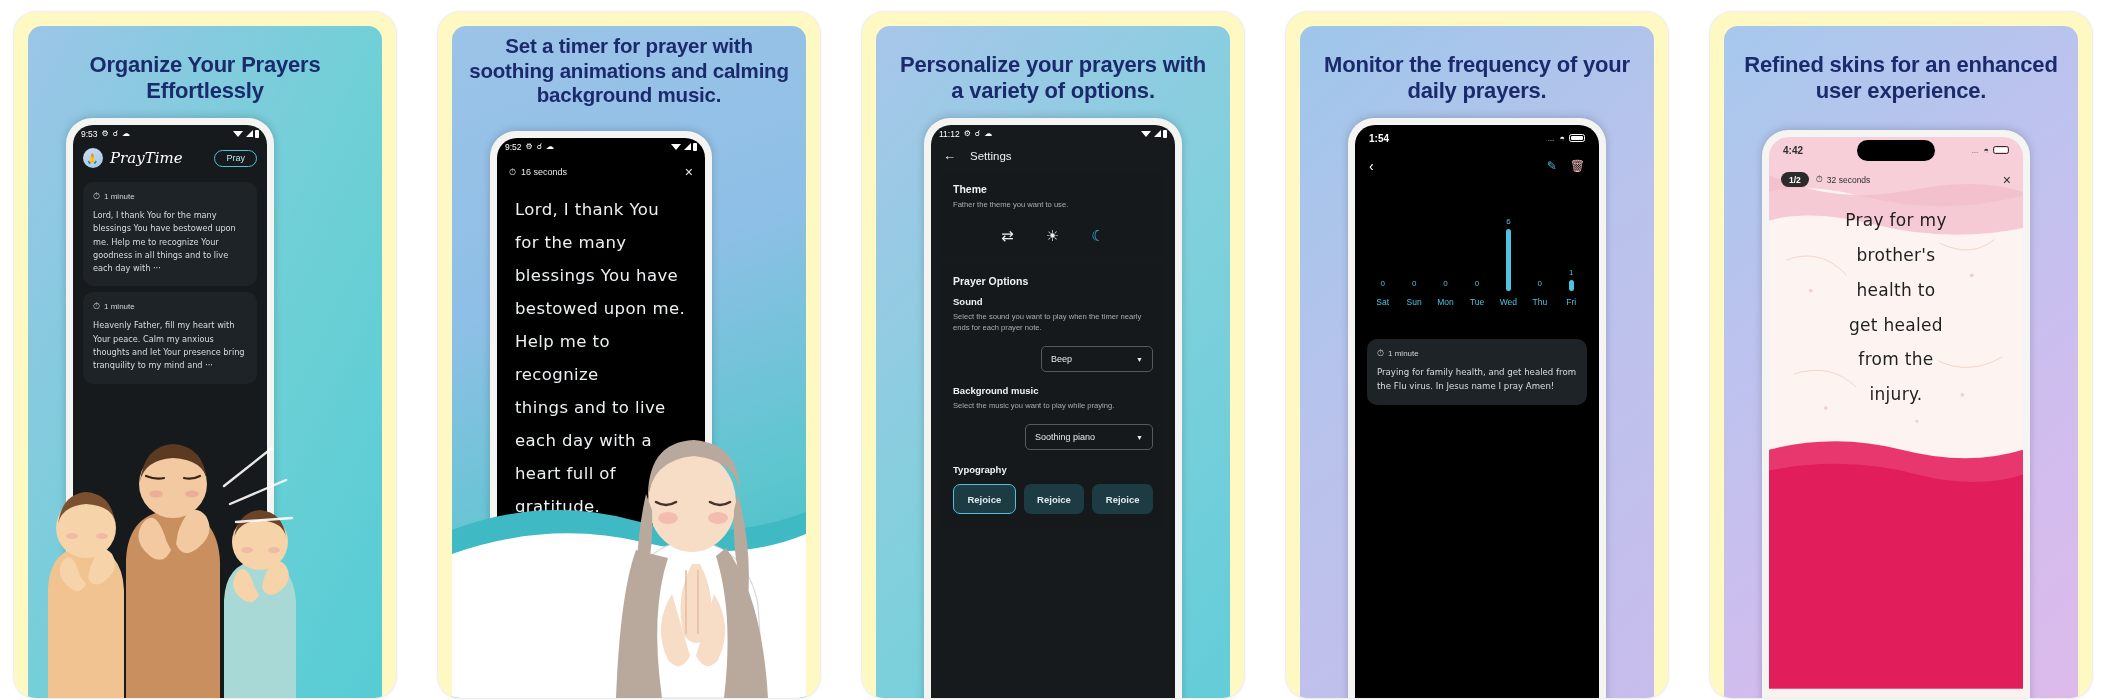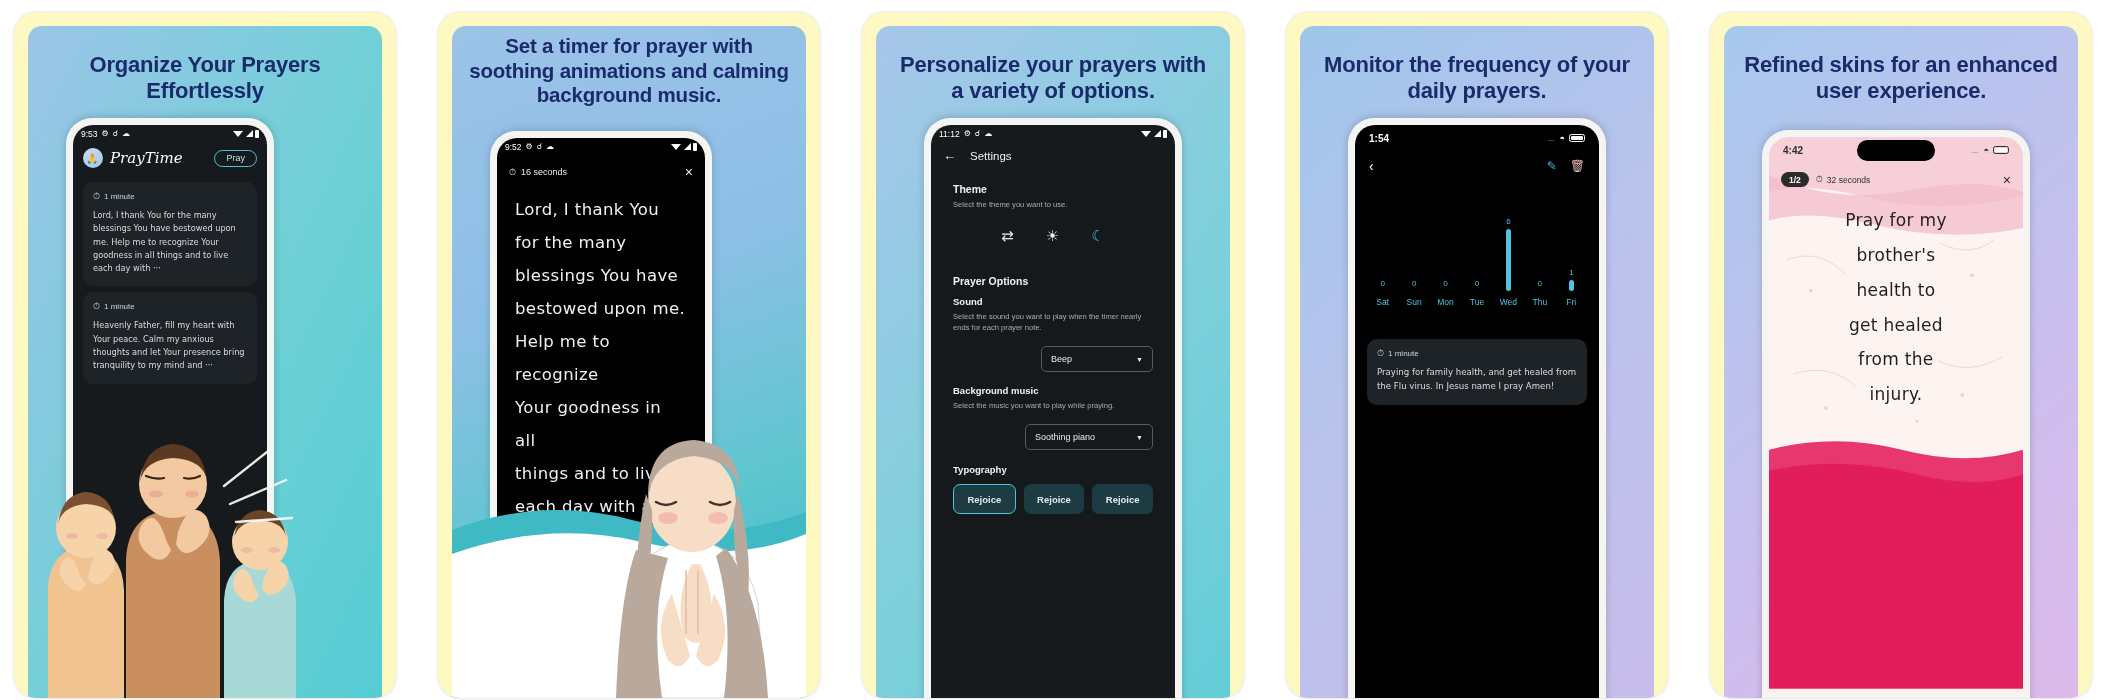--- a/index.html
+++ b/index.html
@@ -312,21 +312,20 @@
             </span>
             <span class="timer-close">×</span>
           </div>
 
           <div class="big-prayer">
             <div>Lord, I thank You</div>
             <div>for the many</div>
             <div>blessings You have</div>
             <div>bestowed upon me.</div>
             <div>Help me to recognize</div>
-            <div>Your goodness in all</div>
             <div>things and to live</div>
             <div>each day with a</div>
             <div>heart full of</div>
             <div>gratitude.</div>
           </div>
         </div>
       </div>
 
       <svg class="wave" viewBox="0 0 354 230" preserveAspectRatio="none">
         <path d="M0 62 Q90 28 180 52 Q270 76 354 44 L354 230 L0 230 Z" fill="#3fb9c4"></path>
@@ -371,21 +370,21 @@
             </span>
           </div>
 
           <div class="set-bar">
             <span class="back">←</span>
             <span class="ttl">Settings</span>
           </div>
 
           <div class="panel">
             <h4>Theme</h4>
-            <p>Select the theme you want to use.</p>
+            <p>Father the theme you want to use.</p>
             <div class="theme-row">
               <span class="theme-ico">⇄</span>
               <span class="theme-ico">☀</span>
               <span class="theme-ico on">☾</span>
             </div>
           </div>
 
           <div class="panel">
             <h4>Prayer Options</h4>
             <div style="margin-top:9px;">

